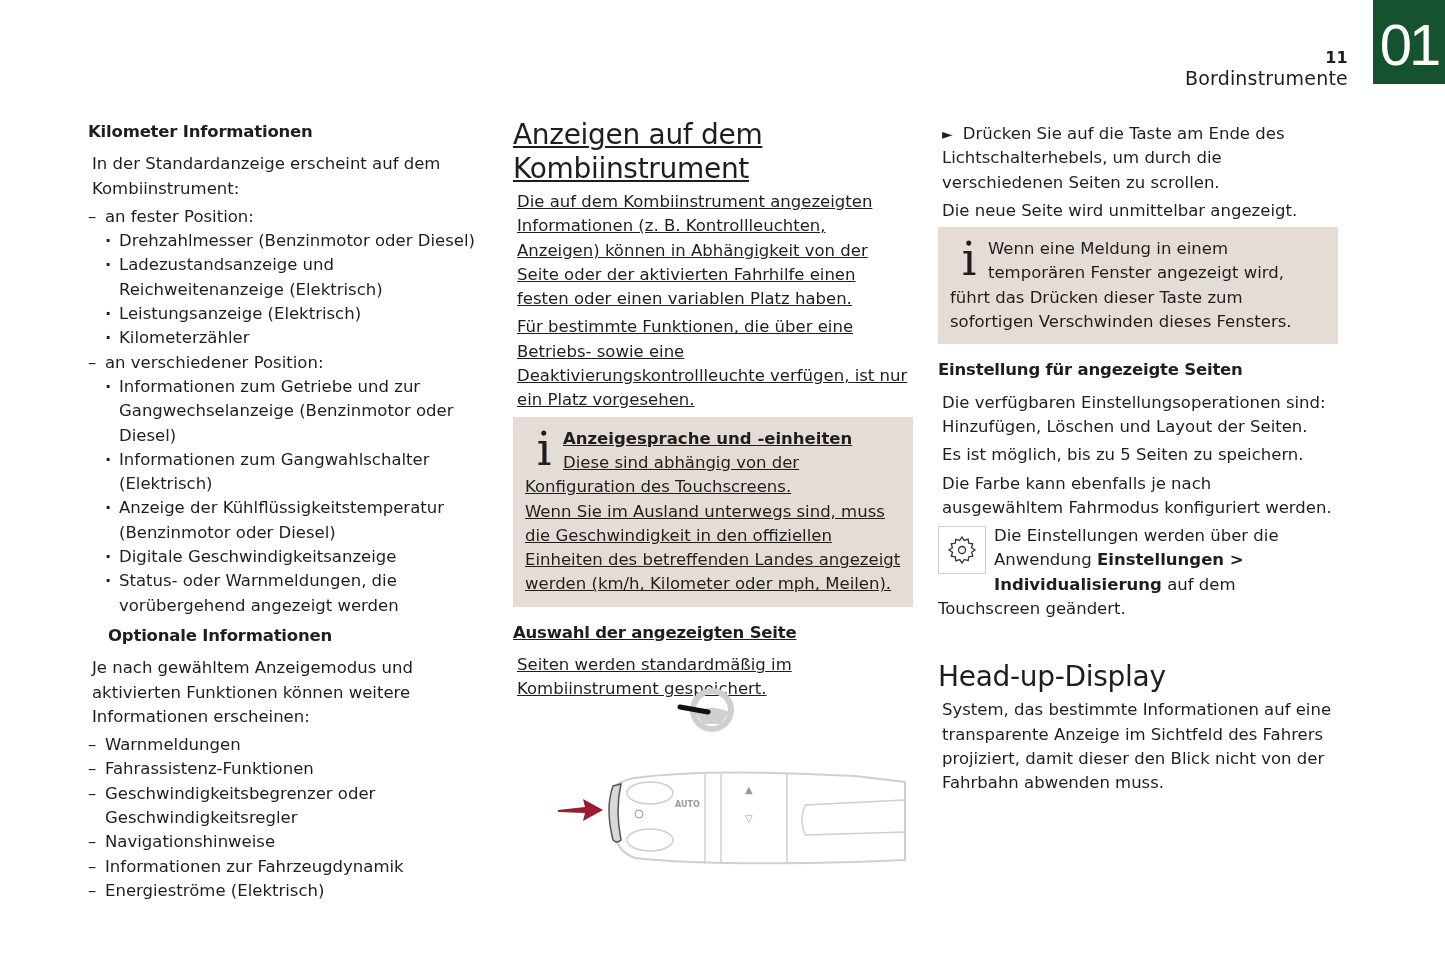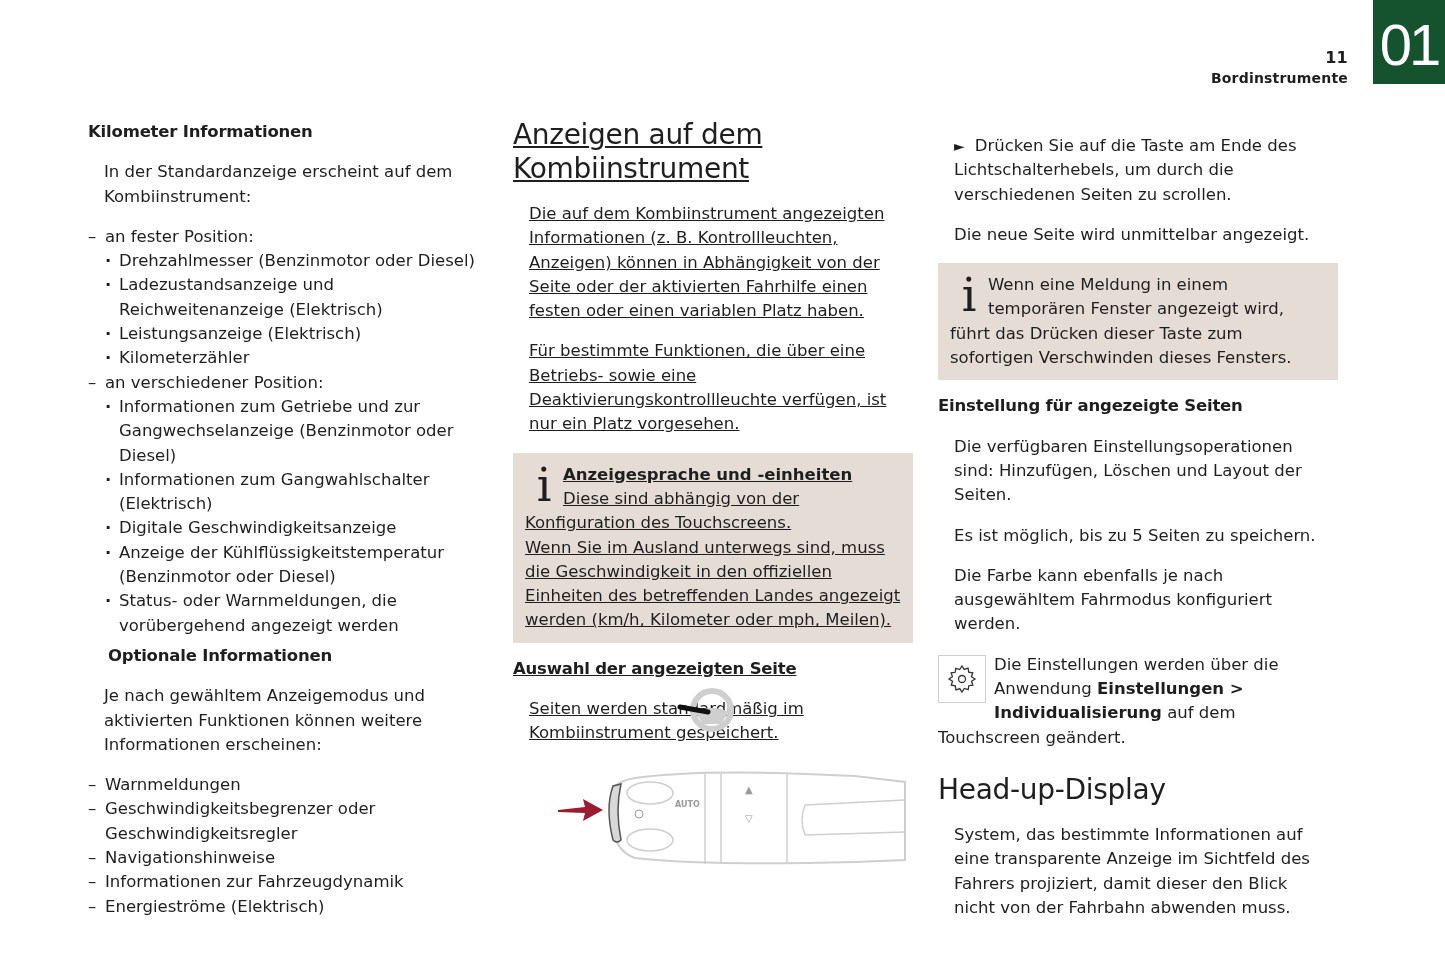--- a/index.html
+++ b/index.html
@@ -3,34 +3,34 @@
 <meta charset="utf-8">
 <style>
   html, body { margin: 0; padding: 0; }
   body {
     width: 1445px; height: 963px; position: relative; overflow: hidden;
     background: #ffffff; color: #1e1e1e;
     font-family: "DejaVu Sans", sans-serif;
   }
   .page-header { position: absolute; right: 97px; top: 48px; text-align: right; margin-left: 7px; }
   .page-number { font-size: 16px; font-weight: bold; line-height: 20px; letter-spacing: 0.3px; }
-  .chapter-name { font-size: 14px; line-height: 20px; letter-spacing: 0.2px; font-weight: bold; }
+  .chapter-name { font-size: 19px; line-height: 20px; letter-spacing: 0.2px; }
   .chapter-tab {
     position: absolute; right: 0; top: 0; width: 72px; height: 84px;
     background: #14532d; color: #fff;
     font-family: Liberation Sans, sans-serif; font-size: 58px; line-height: 90px;
     text-align: center; letter-spacing: -3px;
   }
   .col { position: absolute; top: 118px; font-size: 16.5px; line-height: 24.3px; }
   .col1 { left: 88px; width: 400px; }
   .col2 { left: 513px; width: 400px; text-decoration: underline; }
   .col3 { left: 938px; width: 400px; }
   .h-sub { font-weight: bold; font-size: 16.5px; margin: 2px 0 8px 0; letter-spacing: -0.2px; }
   .h-main { font-size: 28px; line-height: 34px; margin: 0 0 4px 0; font-weight: normal; letter-spacing: -0.3px; }
-  p { margin: 16px; }
+  p { margin: 4px; }
   .dash { position: relative; padding-left: 17px; }
   .dash::before { content: "–"; position: absolute; left: 0; }
   .dot { position: relative; padding-left: 31px; }
   .dot::before { content: "·"; position: absolute; left: 17px; font-weight: bold; }
   .infobox {
     background: #e5ddd5; padding: 10px 12px 10px 12px; margin: 4px 0 14px 0; position: relative;
   }
   .info-i {
     float: left; font-family: "DejaVu Serif", serif; font-size: 46px; line-height: 40px;
     width: 38px; text-align: center; margin-top: 2px; margin-right: 0;
@@ -56,27 +56,28 @@
   <div class="h-sub">Kilometer Informationen</div>
   <p>In der Standardanzeige erscheint auf dem Kombiinstrument:</p>
   <div class="dash">an fester Position:</div>
   <div class="dot">Drehzahlmesser (Benzinmotor oder Diesel)</div>
   <div class="dot">Ladezustandsanzeige und Reichweitenanzeige (Elektrisch)</div>
   <div class="dot">Leistungsanzeige (Elektrisch)</div>
   <div class="dot">Kilometerzähler</div>
   <div class="dash">an verschiedener Position:</div>
   <div class="dot">Informationen zum Getriebe und zur Gangwechselanzeige (Benzinmotor oder Diesel)</div>
   <div class="dot">Informationen zum Gangwahlschalter (Elektrisch)</div>
+  <div class="dot">Anzeige der Kühlflüssigkeitstemperatur (Benzinmotor oder Diesel)</div>
   <div class="dot">Digitale Geschwindigkeitsanzeige</div>
-  <div class="dot">Anzeige der Kühlflüssigkeitstemperatur (Benzinmotor oder Diesel)</div>
   <div class="dot">Status- oder Warnmeldungen, die vorübergehend angezeigt werden</div>
 
   <div class="h-sub" style="margin-top:6px;margin-left:20px;">Optionale Informationen</div>
   <p>Je nach gewähltem Anzeigemodus und aktivierten Funktionen können weitere Informationen erscheinen:</p>
   <div class="dash">Warnmeldungen</div>
+  <div class="dash">Fahrassistenz-Funktionen</div>
   <div class="dash">Geschwindigkeitsbegrenzer oder Geschwindigkeitsregler</div>
   <div class="dash">Navigationshinweise</div>
   <div class="dash">Informationen zur Fahrzeugdynamik</div>
   <div class="dash">Energieströme (Elektrisch)</div>
 </div>
 
 <div class="col col2">
   <h2 class="h-main">Anzeigen auf dem Kombiinstrument</h2>
   <p>Die auf dem Kombiinstrument angezeigten Informationen (z. B. Kontrollleuchten, Anzeigen) können in Abhängigkeit von der Seite oder der aktivierten Fahrhilfe einen festen oder einen variablen Platz haben.</p>
   <p>Für bestimmte Funktionen, die über eine Betriebs- sowie eine Deaktivierungskontrollleuchte verfügen, ist nur ein Platz vorgesehen.</p>
@@ -129,15 +130,15 @@
   <p>Die Farbe kann ebenfalls je nach ausgewähltem Fahrmodus konfiguriert werden.</p>
   <div>
     <span class="gearbox">
       <svg width="32" height="32" viewBox="0 0 32 32">
         <path d="M16 3 l2.2 3.4 3.9-1.2 .6 4 4 .6-1.2 3.9L29 16l-3.4 2.2 1.2 3.9-4 .6-.6 4-3.9-1.2L16 29l-2.2-3.4-3.9 1.2-.6-4-4-.6 1.2-3.9L3 16l3.4-2.2-1.2-3.9 4-.6.6-4 3.9 1.2Z" fill="none" stroke="#333" stroke-width="1.3"></path>
         <circle cx="16" cy="16" r="3.5" fill="none" stroke="#333" stroke-width="1.3"></circle>
       </svg>
     </span>
     <span>Die Einstellungen werden über die Anwendung </span><span class="bold">Einstellungen &gt; Individualisierung</span><span> auf dem Touchscreen geändert.</span>
   </div>
-  <h2 class="h-main" style="margin-top:23px;">Head-up-Display</h2>
+  <h2 class="h-main" style="margin-top:39px;">Head-up-Display</h2>
   <p>System, das bestimmte Informationen auf eine transparente Anzeige im Sichtfeld des Fahrers projiziert, damit dieser den Blick nicht von der Fahrbahn abwenden muss.</p>
 </div>
 
 </body></html>

